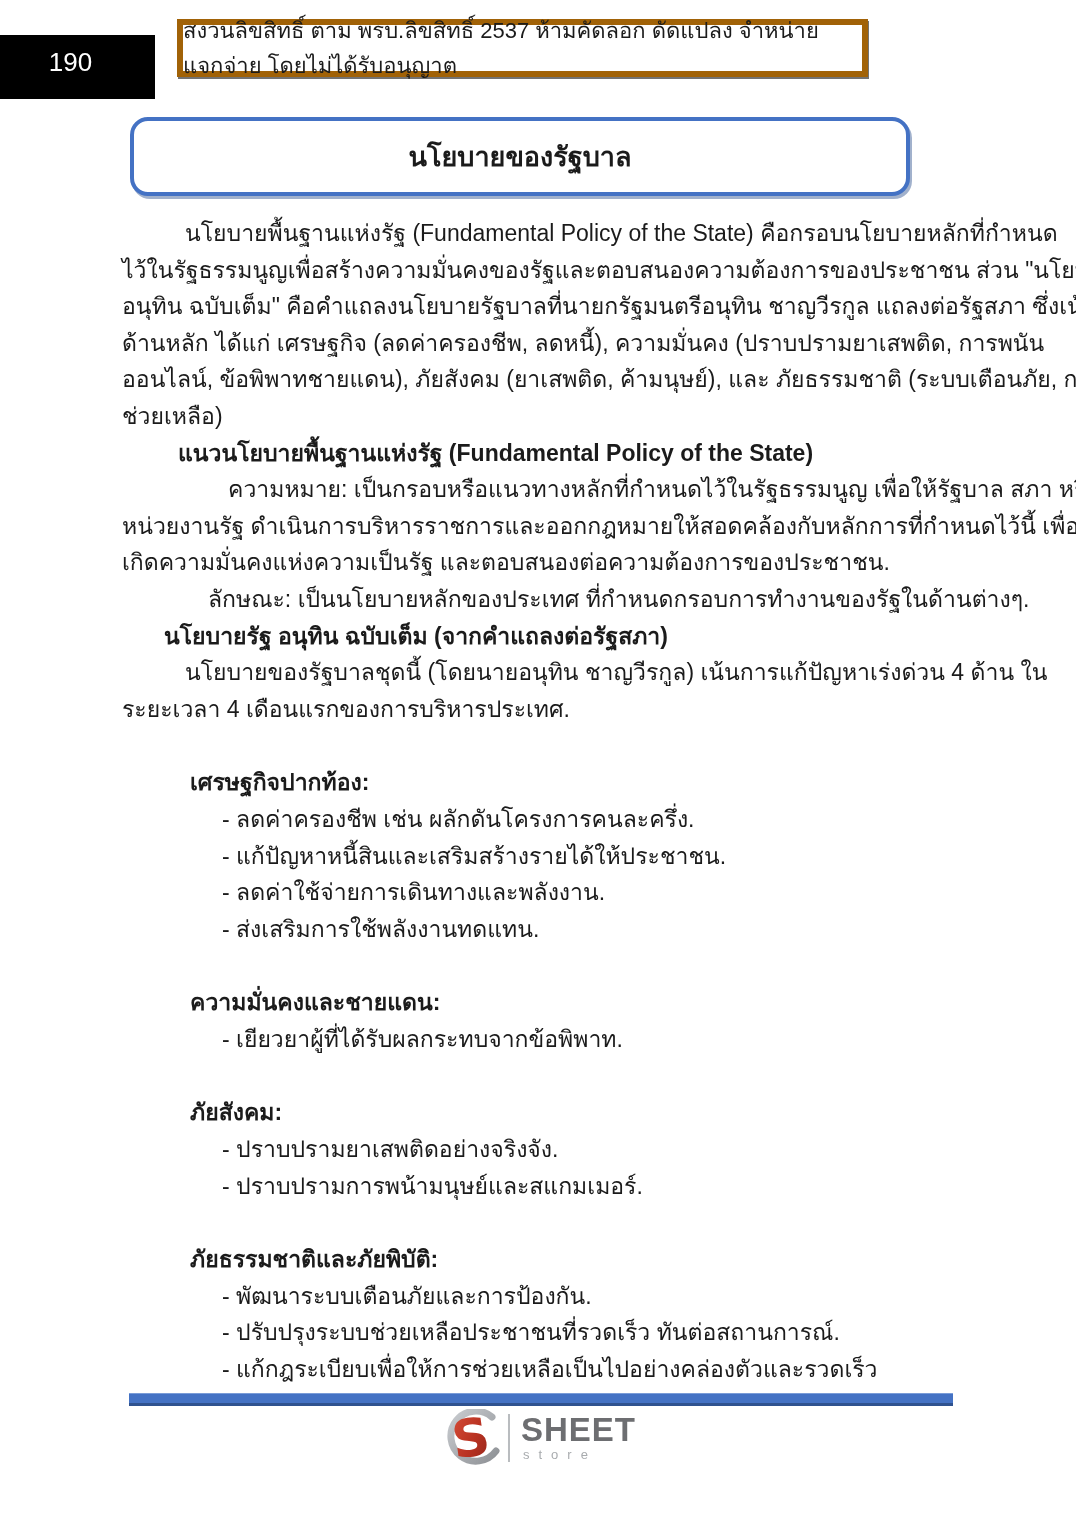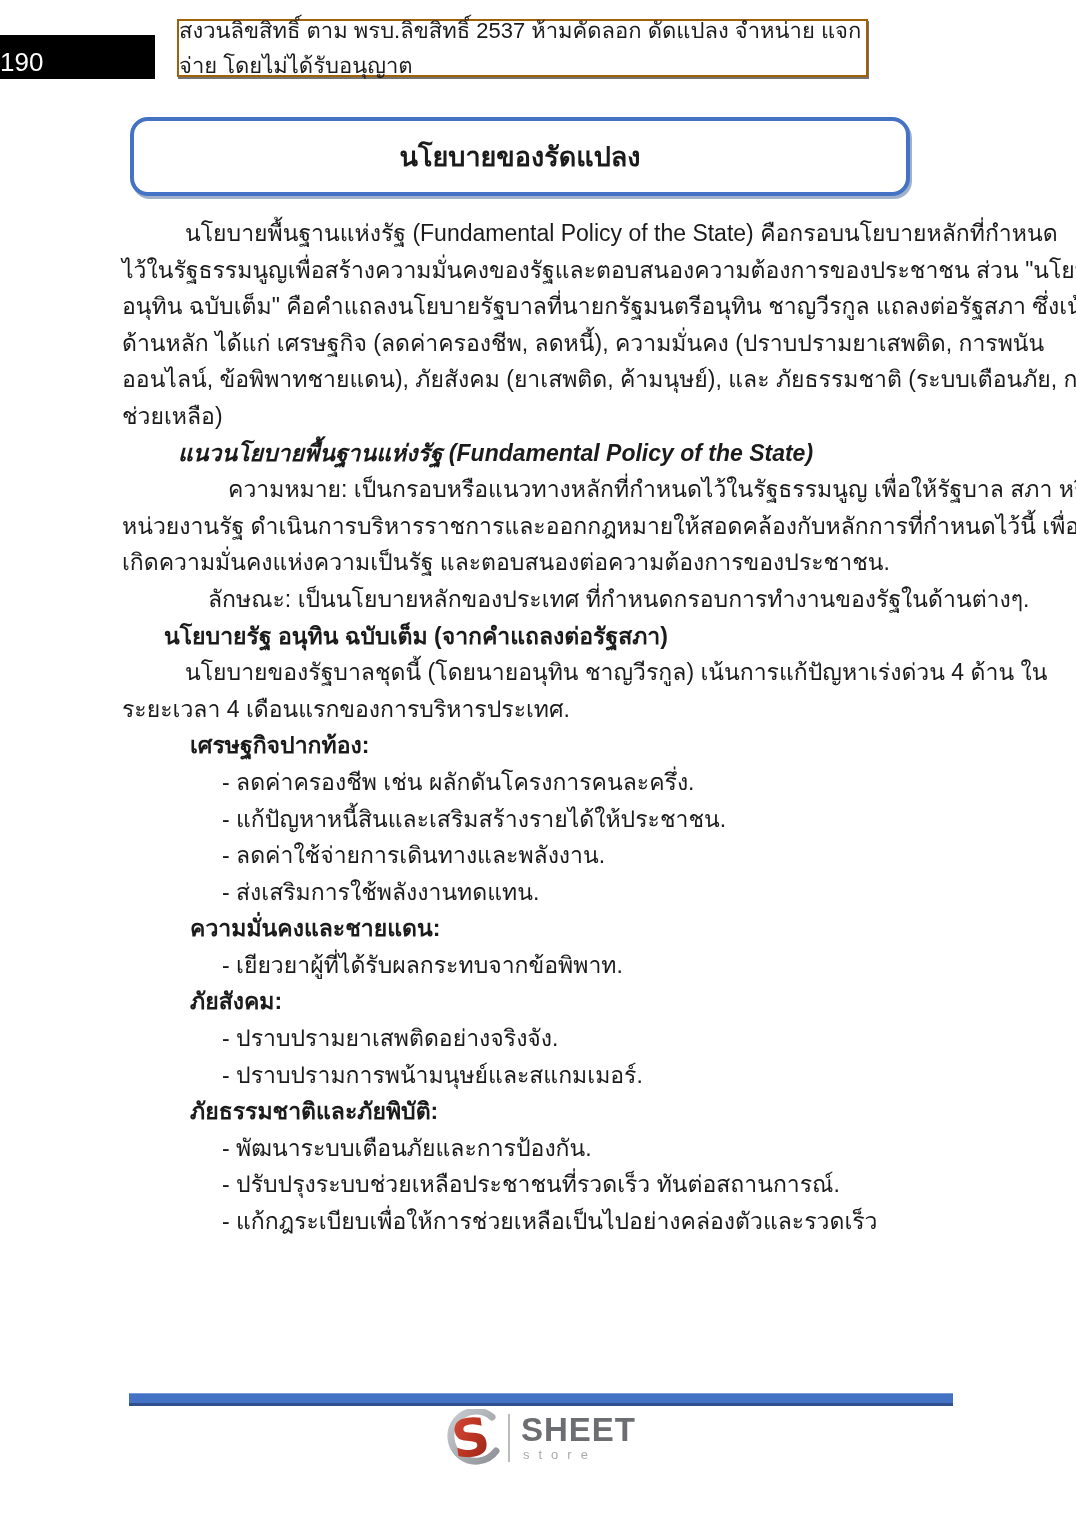--- a/index.html
+++ b/index.html
@@ -8,43 +8,43 @@
     --ink:#1b1b1b;
     --logo-red:#b93222;
     --logo-gray:#6d6e71;
     --logo-light:#a8abae;
   }
   html,body{margin:0;padding:0;background:#ffffff;}
   body{font-family:"Liberation Sans","DejaVu Sans",sans-serif;color:var(--ink);}
   .page{position:relative;width:1076px;height:1522px;background:#ffffff;overflow:hidden;}
 
   
-  .pagenum-box{position:absolute;left:0;top:35px;width:155px;height:44px;background:#000;
-    color:#fff;font-size:26px;line-height:54px;text-align:left;padding-right:14px;box-sizing:border-box;}
+  .pagenum-box{position:absolute;left:0;top:35px;width:155px;height:64px;background:#000;
+    color:#fff;font-size:26px;line-height:54px;text-align:center;padding-right:14px;box-sizing:border-box;}
   .copyright-box{position:absolute;left:177px;top:19px;width:691px;height:58px;box-sizing:border-box;
-    border:2px solid #a16207;box-shadow:1px 2px 0 0 rgba(0,0,0,0.55);
+    border:6px solid #a16207;box-shadow:1px 2px 0 0 rgba(0,0,0,0.55);
     display:flex;align-items:center;justify-content:center;font-size:22px;}
 
   
   .title-box{position:absolute;left:130px;top:117px;width:780px;height:79px;box-sizing:border-box;
     border:4px solid var(--accent);border-radius:18px;background:#fff;
     box-shadow:2px 3px 0 0 rgba(47,82,143,0.45);
     display:flex;align-items:center;justify-content:center;}
   .title-box .t{font-size:27px;font-weight:bold;}
 
   
   .content{position:absolute;left:122px;top:215px;width:796px;}
   .line{height:36.6px;line-height:36.6px;font-size:23px;white-space:nowrap;}
   .ln-0{text-indent:0;}
   .ln-i1{text-indent:63px;}
   .ln-i2{text-indent:106px;}
   .ln-i3{text-indent:86px;}
-  .ln-h1{text-indent:56px;font-weight:bold;font-style:italic;}
+  .ln-h1{text-indent:56px;font-weight:bold;}
   .ln-h2{text-indent:42px;font-weight:bold;}
-  .ln-sub{text-indent:68px;font-weight:bold;}
+  .ln-sub{text-indent:68px;font-weight:bold;margin-top:37px;}
   .ln-bul{text-indent:100px;}
 
   
   .footer-bar{position:absolute;left:129px;top:1393px;width:824px;height:9px;
     background:var(--accent);border-top:1px solid #7a9cd8;border-bottom:3px solid var(--accent-dark);}
   .logo{position:absolute;left:50%;top:1409px;transform:translateX(-50%);
     display:flex;align-items:center;}
   .logo-mark{width:62px;height:58px;display:block;}
   .logo-divider{width:2px;height:48px;background:#b9bcbf;margin:0 11px 0 6px;}
   .logo-text{display:flex;flex-direction:column;justify-content:center;}
@@ -57,21 +57,21 @@
 <div class="page">
 
   <div class="pagenum-box">
     <span>190</span>
   </div>
   <div class="copyright-box">
     <span>สงวนลิขสิทธิ์ ตาม พรบ.ลิขสิทธิ์ 2537 ห้ามคัดลอก ดัดแปลง จำหน่าย แจกจ่าย โดยไม่ได้รับอนุญาต</span>
   </div>
 
   <div class="title-box">
-    <span class="t">นโยบายของรัดแปลง</span>
+    <span class="t">นโยบายของรัฐบาล</span>
   </div>
 
   <div class="content" id="content">
       <div class="line ln-i1">นโยบายพื้นฐานแห่งรัฐ (Fundamental Policy of the State) คือกรอบนโยบายหลักที่กำหนด</div>
       <div class="line ln-0">ไว้ในรัฐธรรมนูญเพื่อสร้างความมั่นคงของรัฐและตอบสนองความต้องการของประชาชน ส่วน "นโยบายรัฐ</div>
       <div class="line ln-0">อนุทิน ฉบับเต็ม" คือคำแถลงนโยบายรัฐบาลที่นายกรัฐมนตรีอนุทิน ชาญวีรกูล แถลงต่อรัฐสภา ซึ่งเน้น 4</div>
       <div class="line ln-0">ด้านหลัก ได้แก่ เศรษฐกิจ (ลดค่าครองชีพ, ลดหนี้), ความมั่นคง (ปราบปรามยาเสพติด, การพนัน</div>
       <div class="line ln-0">ออนไลน์, ข้อพิพาทชายแดน), ภัยสังคม (ยาเสพติด, ค้ามนุษย์), และ ภัยธรรมชาติ (ระบบเตือนภัย, การ</div>
       <div class="line ln-0">ช่วยเหลือ)</div>
       <div class="line ln-h1">แนวนโยบายพื้นฐานแห่งรัฐ (Fundamental Policy of the State)</div>

